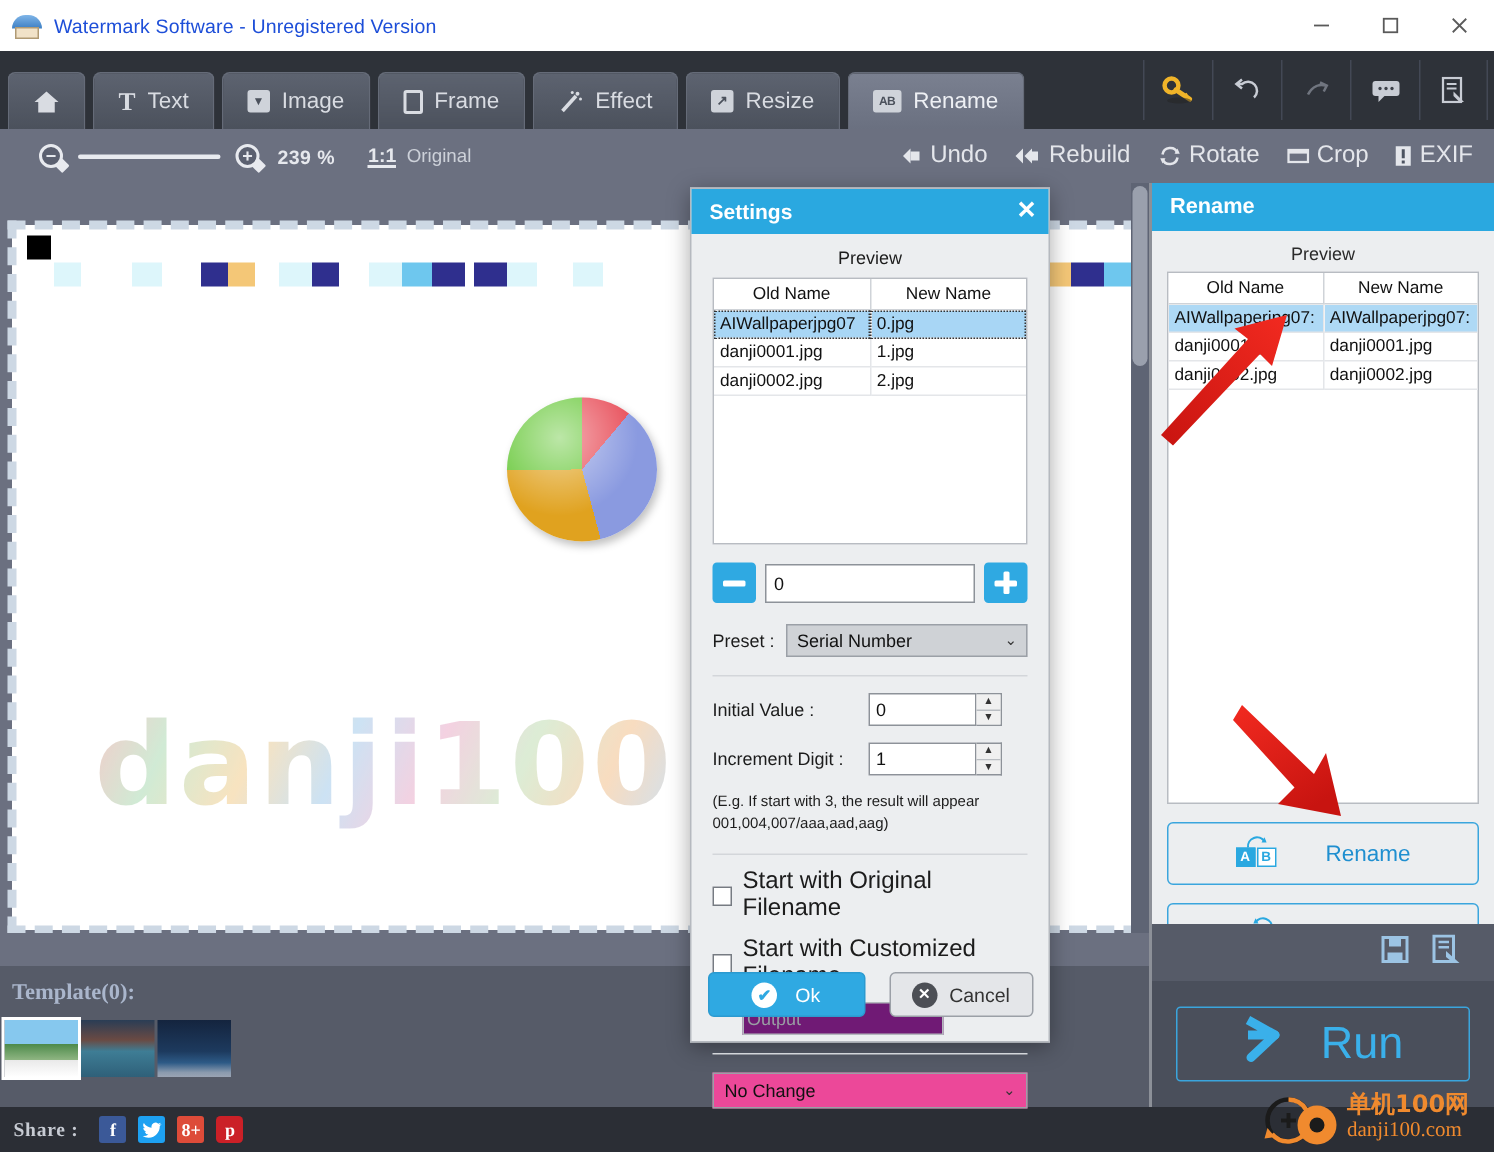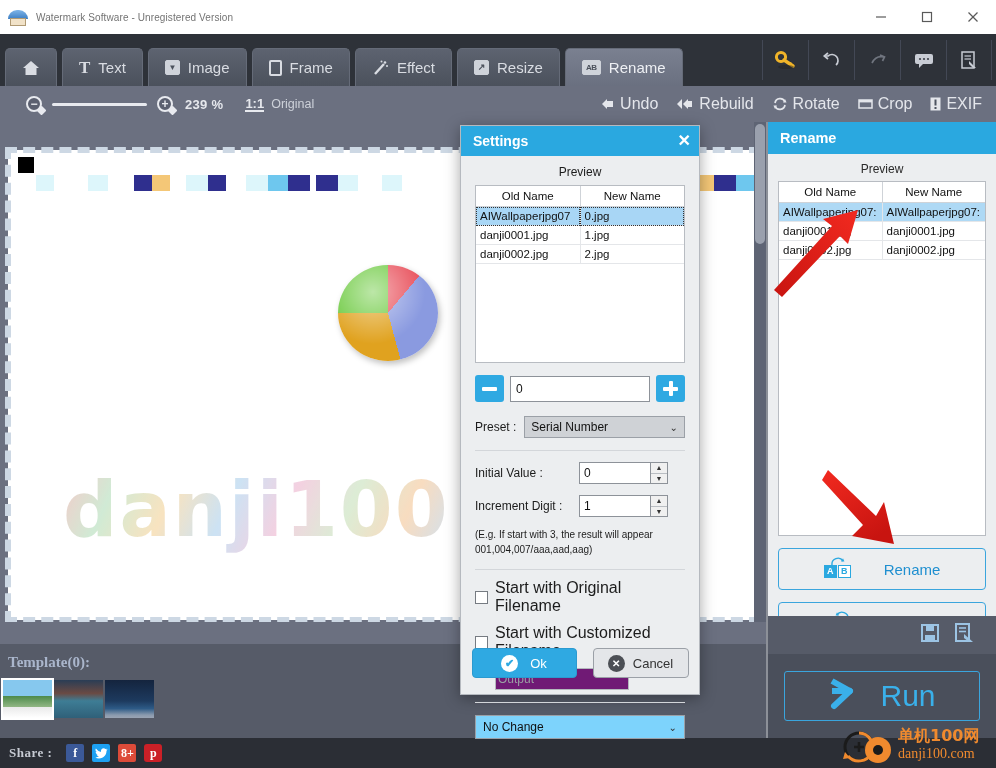--- a/index.html
+++ b/index.html
@@ -28,21 +28,21 @@
   .title-icon .roof {
     position: absolute; left: 0; top: 3px; width: 20px; height: 9px;
     background: linear-gradient(#7fb5e8, #3d7fc4);
     border-radius: 10px 10px 0 0;
   }
   .title-icon .base {
     position: absolute; left: 2px; top: 11px; width: 16px; height: 8px;
     background: #f1e2c8; border: 1px solid #b09a74;
   }
   .title-text {
-    font-size: 10px; color: #737373; letter-spacing: .1px;
+    font-size: 13px; color: #1d4ed8; letter-spacing: .1px;
   }
   .win-btns {
     margin-left: auto; display: flex; height: 34px;
   }
   .win-btn {
     width: 46px; height: 34px; display: flex; align-items: center; justify-content: center;
     color: #5a5a5a; font-size: 15px;
   }
   .win-btn svg { display:block; }
 
@@ -326,21 +326,21 @@
   .hint { font-size: 10px; color: #1c1c1c; margin-top: 10px; line-height: 15px; }
 
   .cbrow { display: flex; align-items: center; gap: 7px; margin-top: 9px; font-size: 16px; color: #1c1c1c; }
   .cbox { width: 13px; height: 13px; border: 1px solid #767b82; background: #fff; flex: 0 0 auto; }
   .out-input {
     margin-left: 20px; margin-top: 8px; width: 134px; height: 22px;
     border: 1px solid #b4b8bd; background: #701a75; font-size: 12px; padding: 0 2px;
     color: #9a9ea4; line-height: 20px;
   }
   .wide-sel {
-    margin-top: 12px; height: 24px; background: #7dd3fc; border: 1px solid #9ba0a7;
+    margin-top: 12px; height: 24px; background: #ec4899; border: 1px solid #9ba0a7;
     display: flex; align-items: center; padding: 0 7px; font-size: 12px; color: #111;
   }
   .wide-sel .chev { margin-left: auto; font-size: 10px; color: #333; }
 
   .dlg-footer {
     position: absolute; left: 0; bottom: 0; width: 100%; height: 62px;
     display: flex; align-items: center; justify-content: center; gap: 16px;
   }
   .btn-ok {
     width: 105px; height: 30px; background: #2fa9e2; border: 1px solid #2b9ad0; border-radius: 4px;

